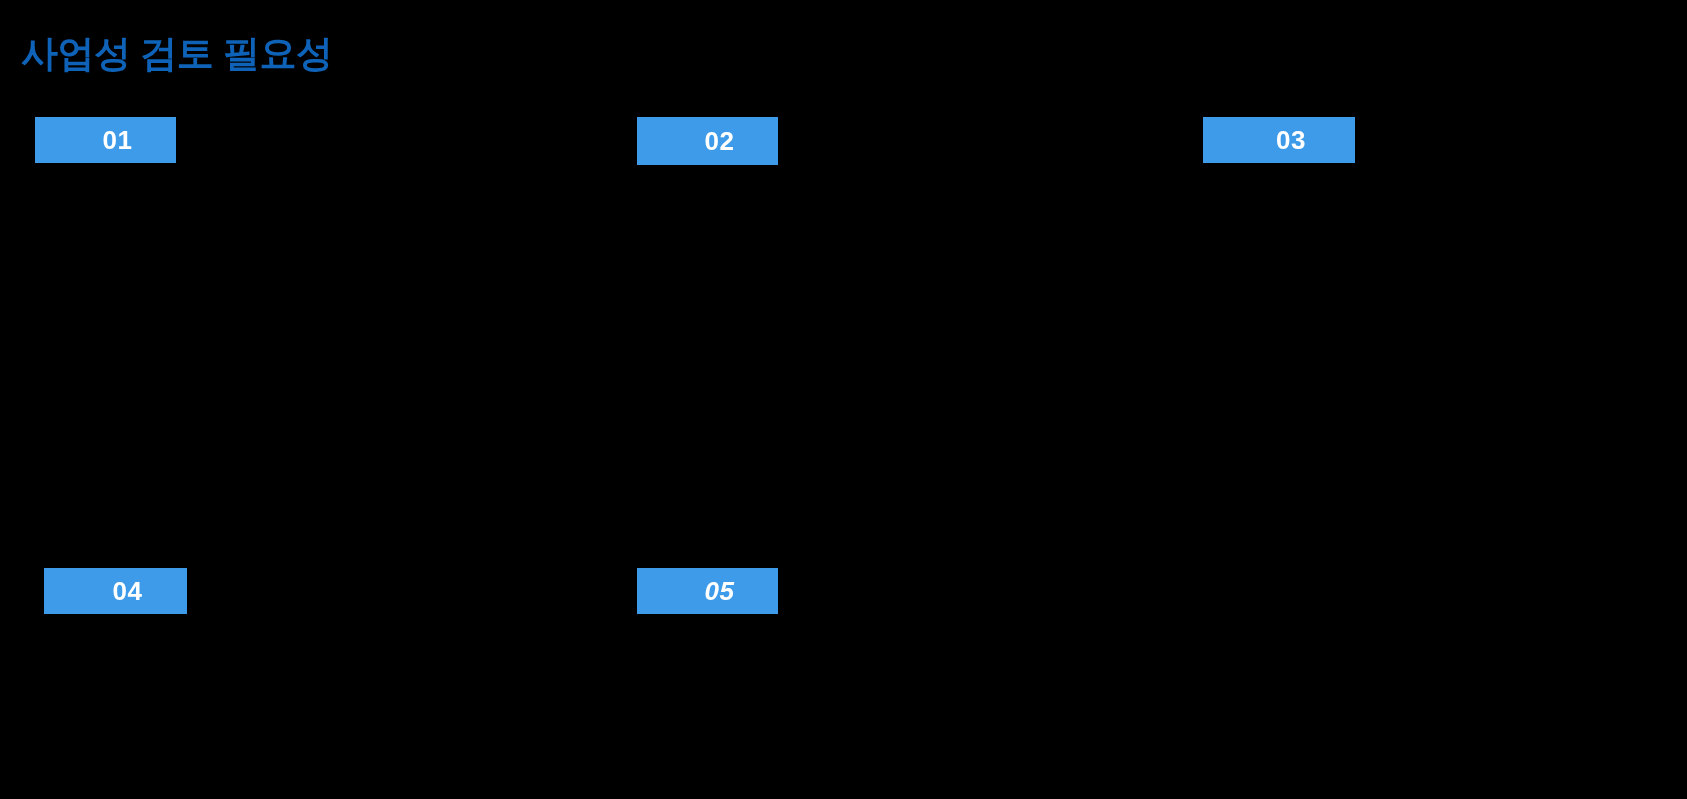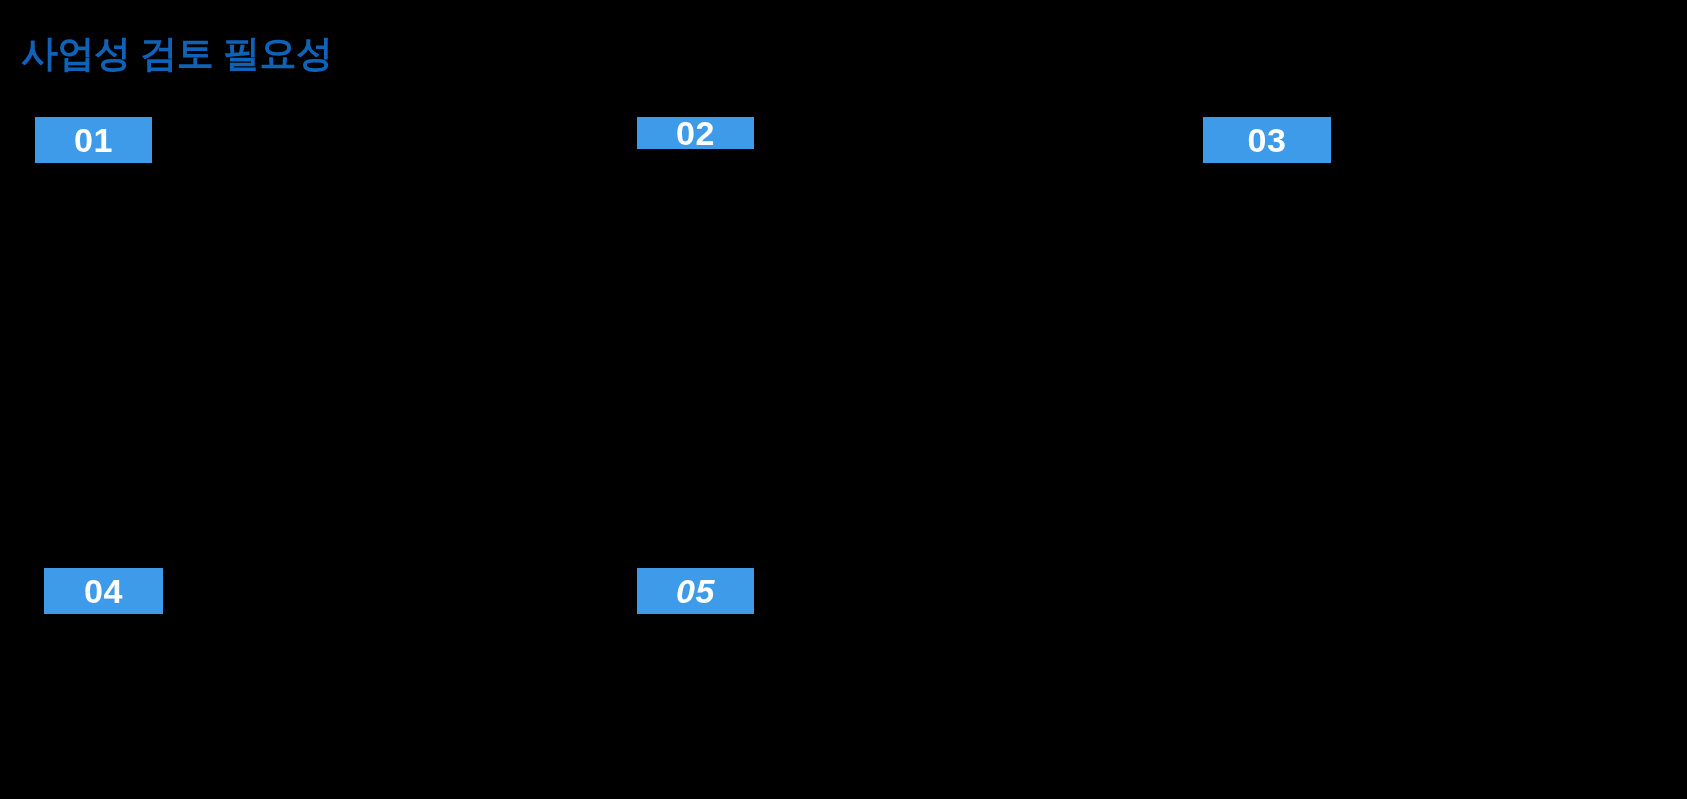--- a/index.html
+++ b/index.html
@@ -37,28 +37,29 @@
   }
 
   
   .step-badge {
     position: absolute;
     display: flex;
     align-items: center;
     justify-content: center;
     background: #3D9BE9;
     color: #FFFFFF;
-    font-size: 34px;
+    font-size: 26px;
     font-weight: 700;
     letter-spacing: 0.5px;
     line-height: 1;
+    padding-left: 24px;
   }
 
   .badge-01 { left: 35px;   top: 117px; width: 117px; height: 46px; }
-  .badge-02 { left: 637px;  top: 117px; width: 117px; height: 32px; }
+  .badge-02 { left: 637px;  top: 117px; width: 117px; height: 48px; }
   .badge-03 { left: 1203px; top: 117px; width: 128px; height: 46px; }
   .badge-04 { left: 44px;   top: 568px; width: 119px; height: 46px; text-align: center; }
   .badge-05 { left: 637px;  top: 568px; width: 117px; height: 46px; font-style: italic; }
 
   
   .content-panel {
     position: absolute;
     background: transparent;
   }
   .panel-01 { left: 35px;   top: 175px; width: 540px; height: 370px; }

